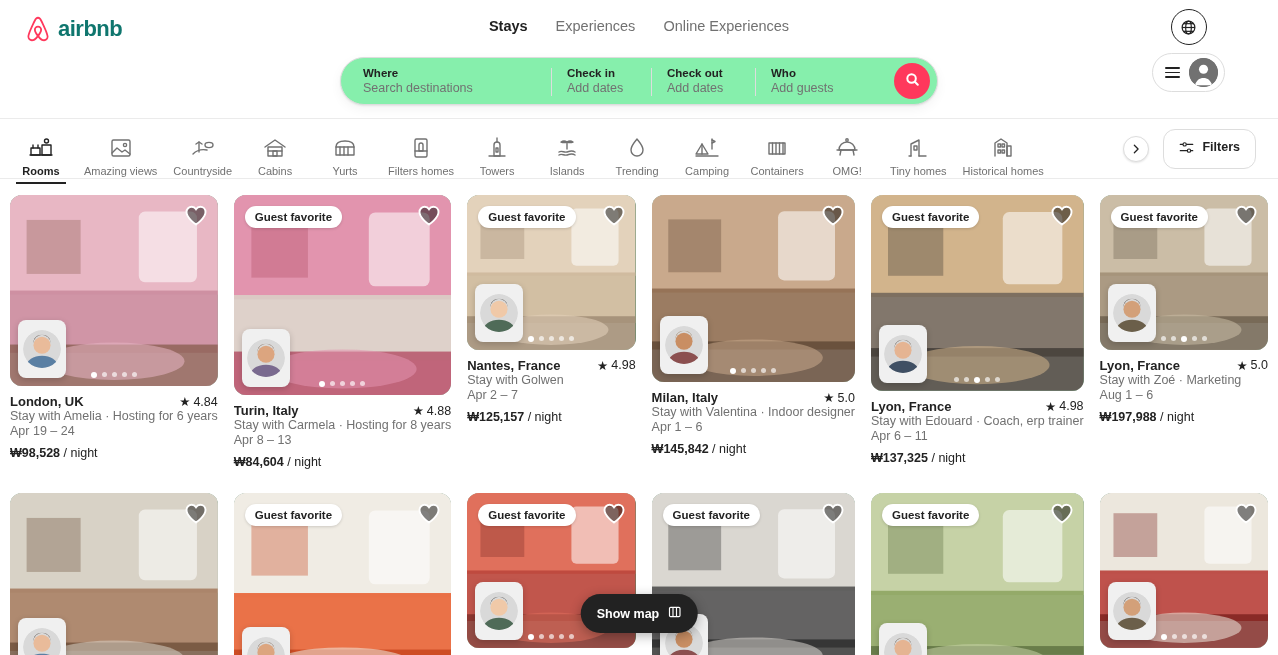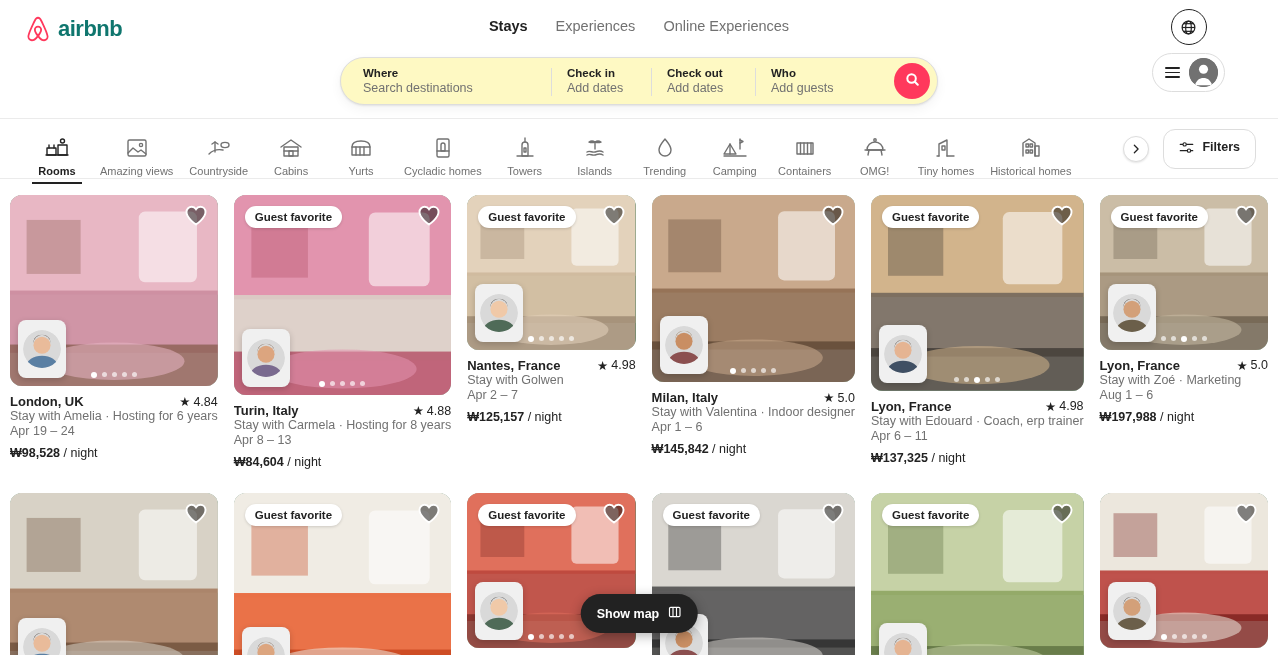--- a/index.html
+++ b/index.html
@@ -81,21 +81,21 @@
     display: flex; align-items: flex-end; justify-content: center;
     overflow: hidden;
   }
 
   
   .searchbar {
     position: absolute;
     left: 50%; transform: translateX(-50%);
     top: 57px;
     width: 598px; height: 48px;
-    background: #fef9c3;
+    background: #86efac;
     border: 1px solid #dddddd;
     border-radius: 32px;
     box-shadow: 0 1px 2px rgba(0,0,0,0.08), 0 4px 12px rgba(0,0,0,0.05);
     display: flex; align-items: center;
   }
   .sb-seg {
     display: flex; flex-direction: column; justify-content: center;
     padding: 0 16px;
     height: 100%;
     cursor: pointer;
@@ -125,21 +125,21 @@
     height: 60px;
     display: flex; align-items: center;
     padding: 0 8px 0 0;
     background: #fff;
     border-bottom: 1px solid #ebebeb;
   }
   .cat-scroll {
     display: flex; align-items: flex-start;
     flex: 1; overflow: hidden;
     height: 60px;
-    padding-left: 22px;
+    padding-left: 6px;
     margin-top: 23px;
   }
   .cat-item {
     display: flex; flex-direction: column; align-items: center;
     gap: 5px;
     min-width: 70px;
     padding: 6px 8px 0 8px;
     cursor: pointer;
     color: #717171;
     position: relative;
@@ -388,21 +388,21 @@
           <span class="cat-label">Yurts</span>
         </div>
         <div class="cat-item">
           <span>
             <svg class="cat-icon" viewBox="0 0 24 24" fill="none" stroke="currentColor" stroke-width="1.4" stroke-linecap="round" stroke-linejoin="round">
               <rect x="6" y="3" width="12" height="18" rx="1.5"></rect>
               <path d="M10 9a2 2 0 014 0v6h-4z"></path>
               <line x1="6" y1="15" x2="18" y2="15"></line>
             </svg>
           </span>
-          <span class="cat-label">Cycladic homes</span>
+          <span class="cat-label">Filters homes</span>
         </div>
         <div class="cat-item">
           <span>
             <svg class="cat-icon" viewBox="0 0 24 24" fill="none" stroke="currentColor" stroke-width="1.4" stroke-linecap="round" stroke-linejoin="round">
               <path d="M9 9a3 3 0 016 0v11H9z"></path>
               <line x1="12" y1="2" x2="12" y2="6"></line>
               <rect x="11" y="12" width="2" height="4"></rect>
               <line x1="4" y1="20" x2="20" y2="20"></line>
             </svg>
           </span>

